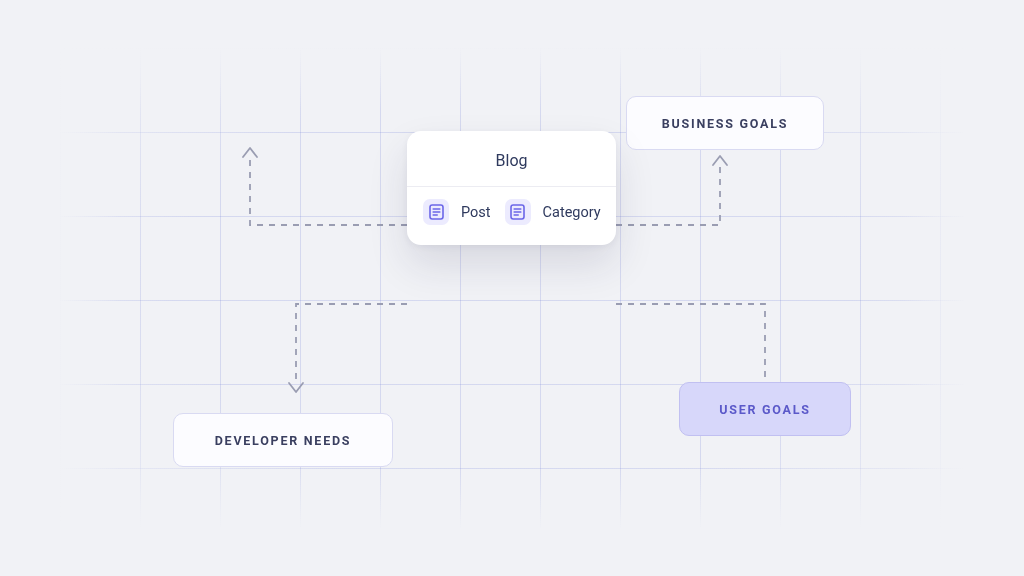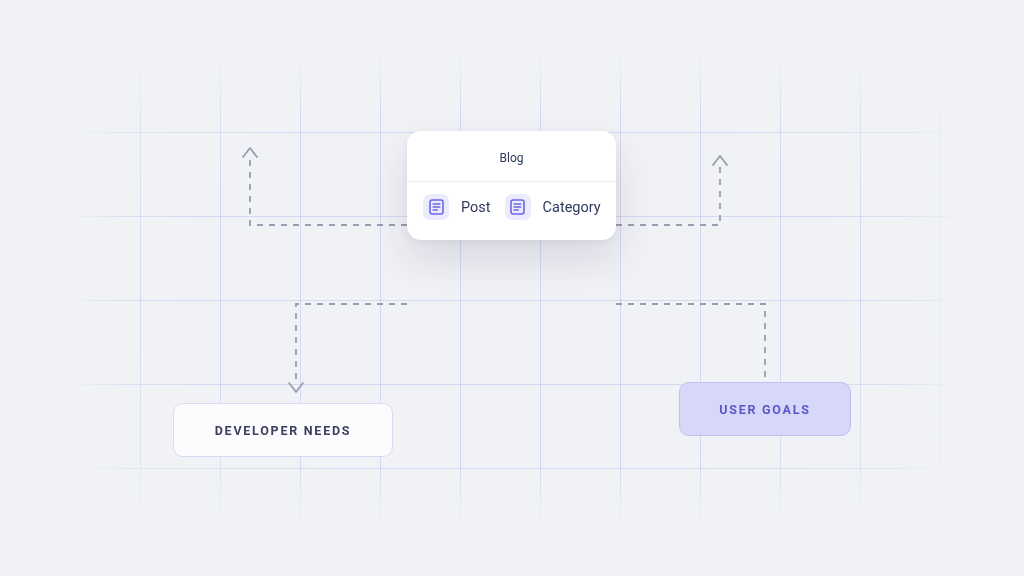--- a/index.html
+++ b/index.html
@@ -18,36 +18,36 @@
       radial-gradient(ellipse 60% 65% at 50% 50%, rgba(241,242,246,0) 55%, #F1F2F6 98%),
       linear-gradient(to right,#F1F2F6 0 55px, rgba(241,242,246,0) 120px, rgba(241,242,246,0) calc(100% - 120px), #F1F2F6 calc(100% - 55px)),
       linear-gradient(to bottom,#F1F2F6 0 46px, rgba(241,242,246,0) 110px, rgba(241,242,246,0) calc(100% - 110px), #F1F2F6 calc(100% - 46px));
   }
 
   .panel{
     position:absolute;left:407px;top:131px;width:209px;border-radius:14px;background:#fff;
     box-shadow:0 20px 40px rgba(30,36,70,.12),0 2px 6px rgba(30,36,70,.06);
     z-index:3;
   }
-  .panel-title{padding:20px 16px 16px;text-align:center;color:#2F3A5E;font-size:12px;border-bottom:1px solid #ECECF2}
+  .panel-title{padding:20px 16px 16px;text-align:center;color:#2F3A5E;font-size:16px;border-bottom:1px solid #ECECF2}
   .panel-items{padding:12px 16px 20px;display:flex;flex-direction:row;gap:14px}
   .panel-item{display:flex;align-items:center;gap:12px}
   .item-icon{
     width:26px;height:26px;border-radius:7px;background:#ECEBFE;display:flex;align-items:center;justify-content:center;flex:none
   }
   .item-icon svg{display:block}
   .item-label{color:#2F3A5E;font-size:14.5px}
 
   .chip{
     position:absolute;height:52px;border-radius:10px;display:flex;align-items:center;justify-content:center;
     padding:0 22px;font-size:12.5px;font-weight:700;letter-spacing:.14em;z-index:3;white-space:nowrap
   }
   .chip-editor{left:154px;top:87px;width:148px;background:#8D89F3;border:1px solid #7C78EA;color:#fff}
   .chip-business{left:626px;top:96px;width:152px;background:#FCFCFF;border:1px solid #D9DAF2;color:#3A3F60}
-  .chip-developer{left:173px;top:403px;width:174px;background:#FCFCFF;border:1px solid #D9DAF2;color:#3A3F60}
+  .chip-developer{left:173px;top:413px;width:174px;background:#FCFCFF;border:1px solid #D9DAF2;color:#3A3F60}
   .chip-user{left:679px;top:382px;width:126px;background:#D7D7FA;border:1px solid #C1C0F1;color:#5B59C9}
 
   .connectors{position:absolute;inset:0;z-index:2;pointer-events:none}
   .dash{stroke:#9A9DB2;stroke-width:1.8;stroke-dasharray:6 6;fill:none}
   .arrow{fill:none;stroke:#9A9DB2;stroke-width:1.8;stroke-linecap:round;stroke-linejoin:round}
 </style>
 </head>
 <body>
 
 <div class="stage">
@@ -62,20 +62,23 @@
     <path class="dash" d="M616 225 H720 V163"></path>
     <path class="arrow" d="M713 165 L720 156 L727 165"></path>
 
     <path class="dash" d="M407 304 H296 V385"></path>
     <path class="arrow" d="M289 383 L296 392 L303 383"></path>
 
     <path class="dash" d="M616 304 H765 V385"></path>
     <path class="arrow" d="M758 383 L765 392 L772 383"></path>
   </svg>
 
+  <div class="chip chip-business">
+    <span>BUSINESS GOALS</span>
+  </div>
   <div class="chip chip-developer">
     <span>DEVELOPER NEEDS</span>
   </div>
   <div class="chip chip-user">
     <span>USER GOALS</span>
   </div>
 
   <div class="panel">
     <div class="panel-title">Blog</div>
     <div class="panel-items">

